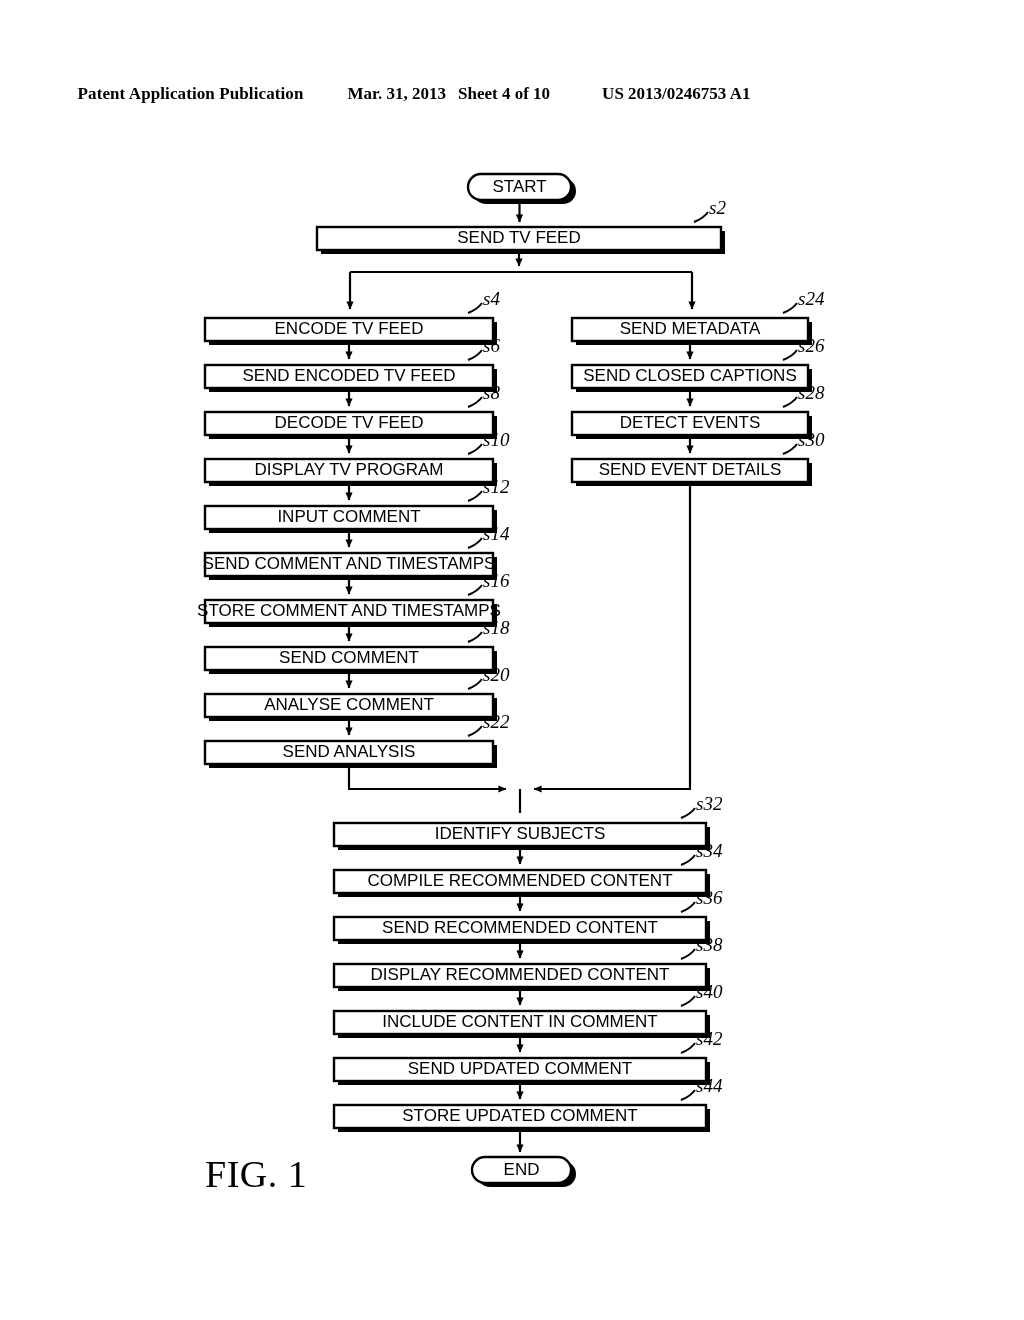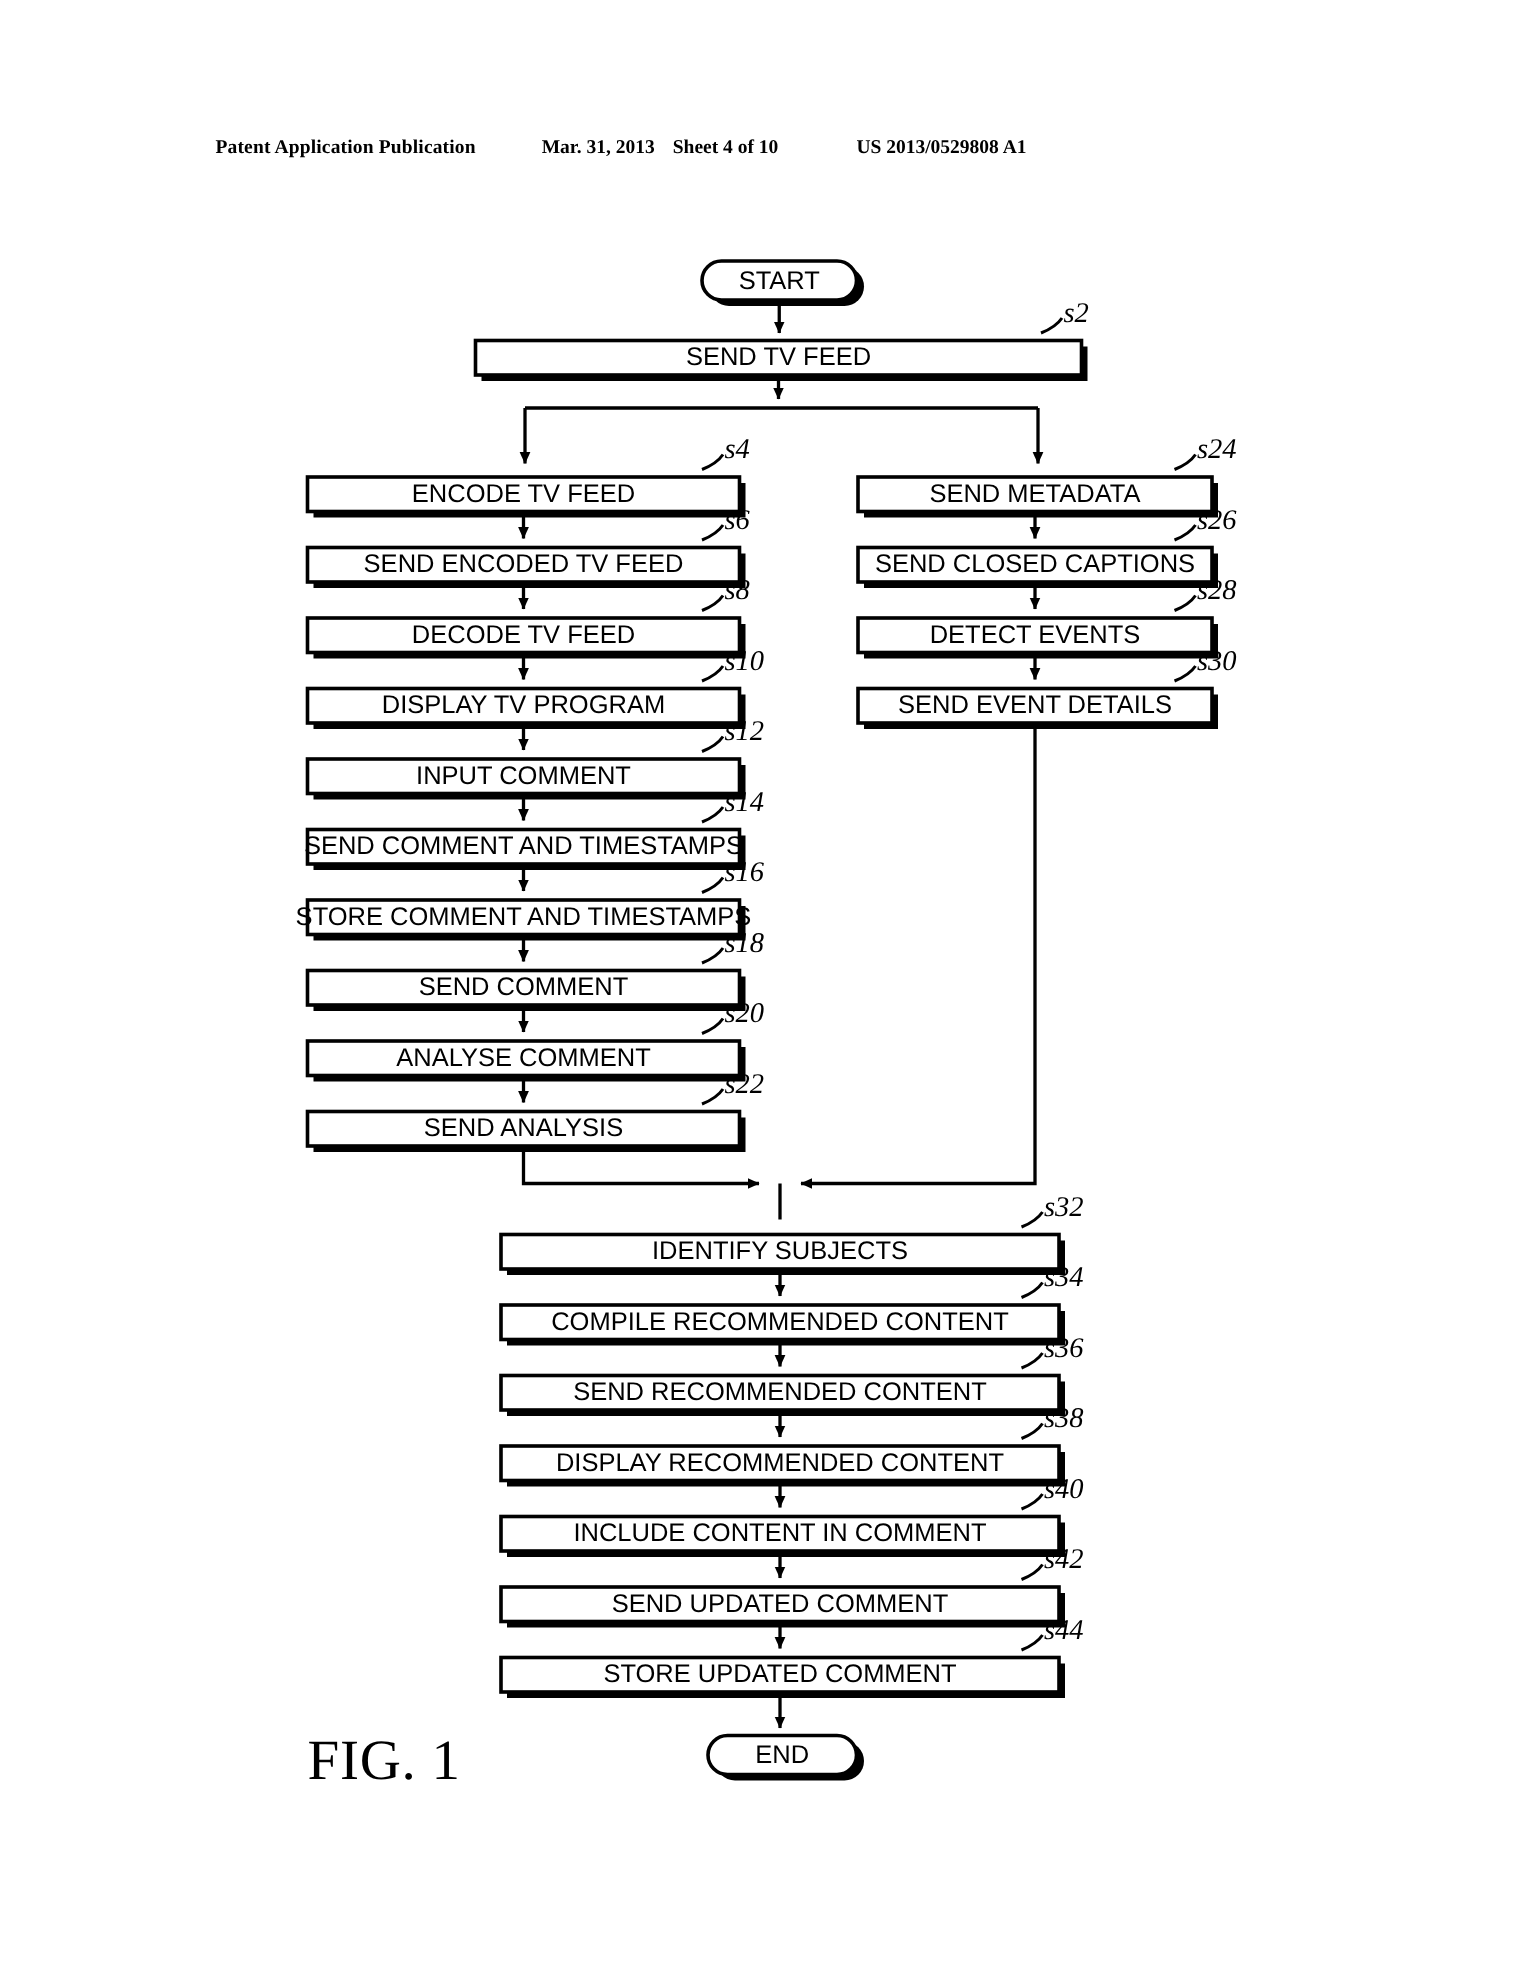--- a/index.html
+++ b/index.html
@@ -17,25 +17,25 @@
 
   
   #page-header {
     position: absolute;
     top: 84px;
     left: 0;
     width: 828px;
     height: 28px;
     font-family: "Liberation Serif", serif;
     font-weight: bold;
-    font-size: 13px;
+    font-size: 17px;
     color: #000;
     display: flex;
     justify-content: center;
-    align-items: center;
+    align-items: flex-start;
     white-space: nowrap;
   }
   #page-header .hdr-pub { letter-spacing: 0.1px; }
   #page-header .hdr-gap-a { display:inline-block; width: 44px; }
   #page-header .hdr-gap-b { display:inline-block; width: 12px; }
   #page-header .hdr-gap-c { display:inline-block; width: 52px; }
 
   
   #figure {
     position: absolute;
@@ -88,21 +88,21 @@
 </head>
 <body>
 
 <div id="page-header">
   <span class="hdr-pub">Patent Application Publication</span>
   <span class="hdr-gap-a"></span>
   <span>Mar. 31, 2013</span>
   <span class="hdr-gap-b"></span>
   <span>Sheet 4 of 10</span>
   <span class="hdr-gap-c"></span>
-  <span>US 2013/0529808 A1</span>
+  <span>US 2013/0246753 A1</span>
 </div>
 
 <div id="figure">
 <svg width="1024" height="1320" viewBox="0 0 1024 1320" xmlns="http://www.w3.org/2000/svg">
   <defs>
     <marker id="arr" markerWidth="9" markerHeight="9" refX="7.6" refY="4" orient="auto" markerUnits="userSpaceOnUse">
       <path d="M0,0.4 L8,4 L0,7.6 z" fill="#000"></path>
     </marker>
   </defs>
 

